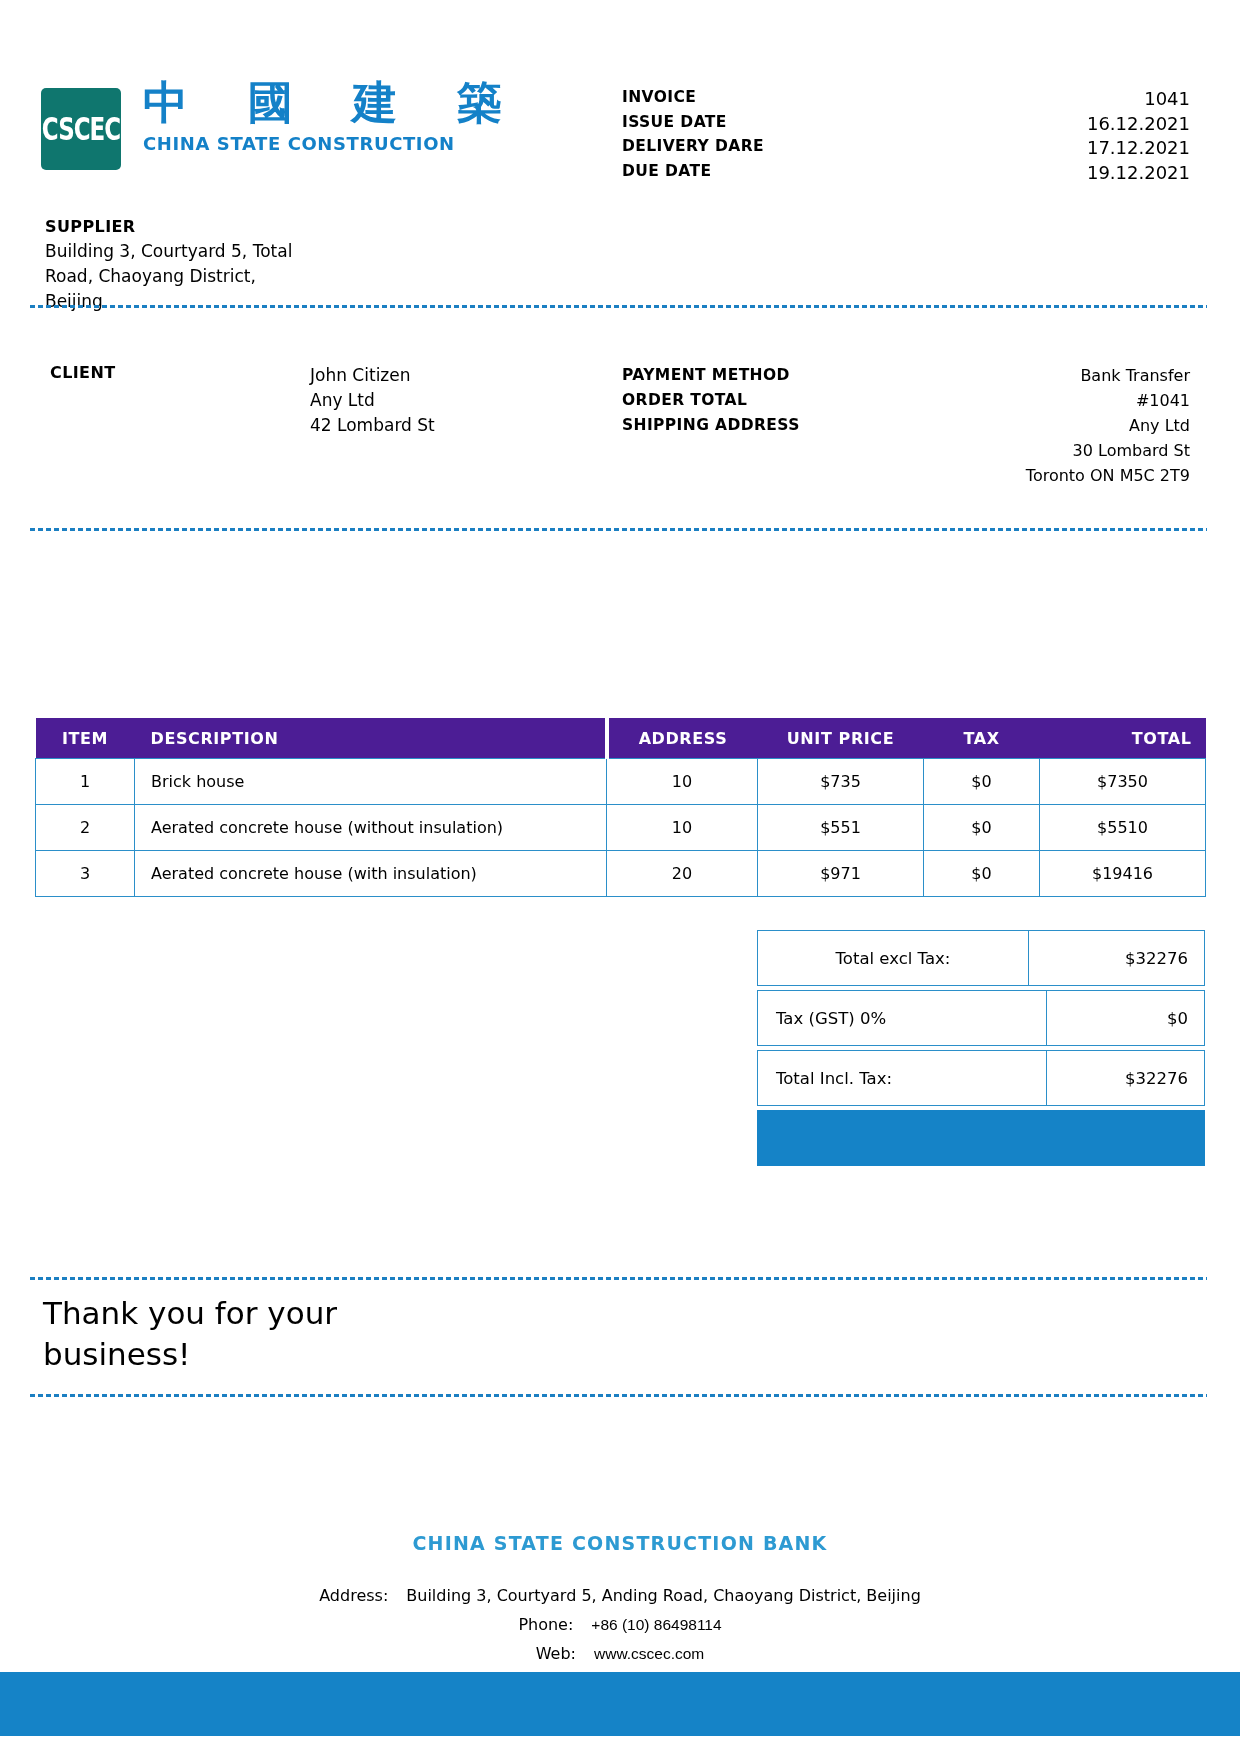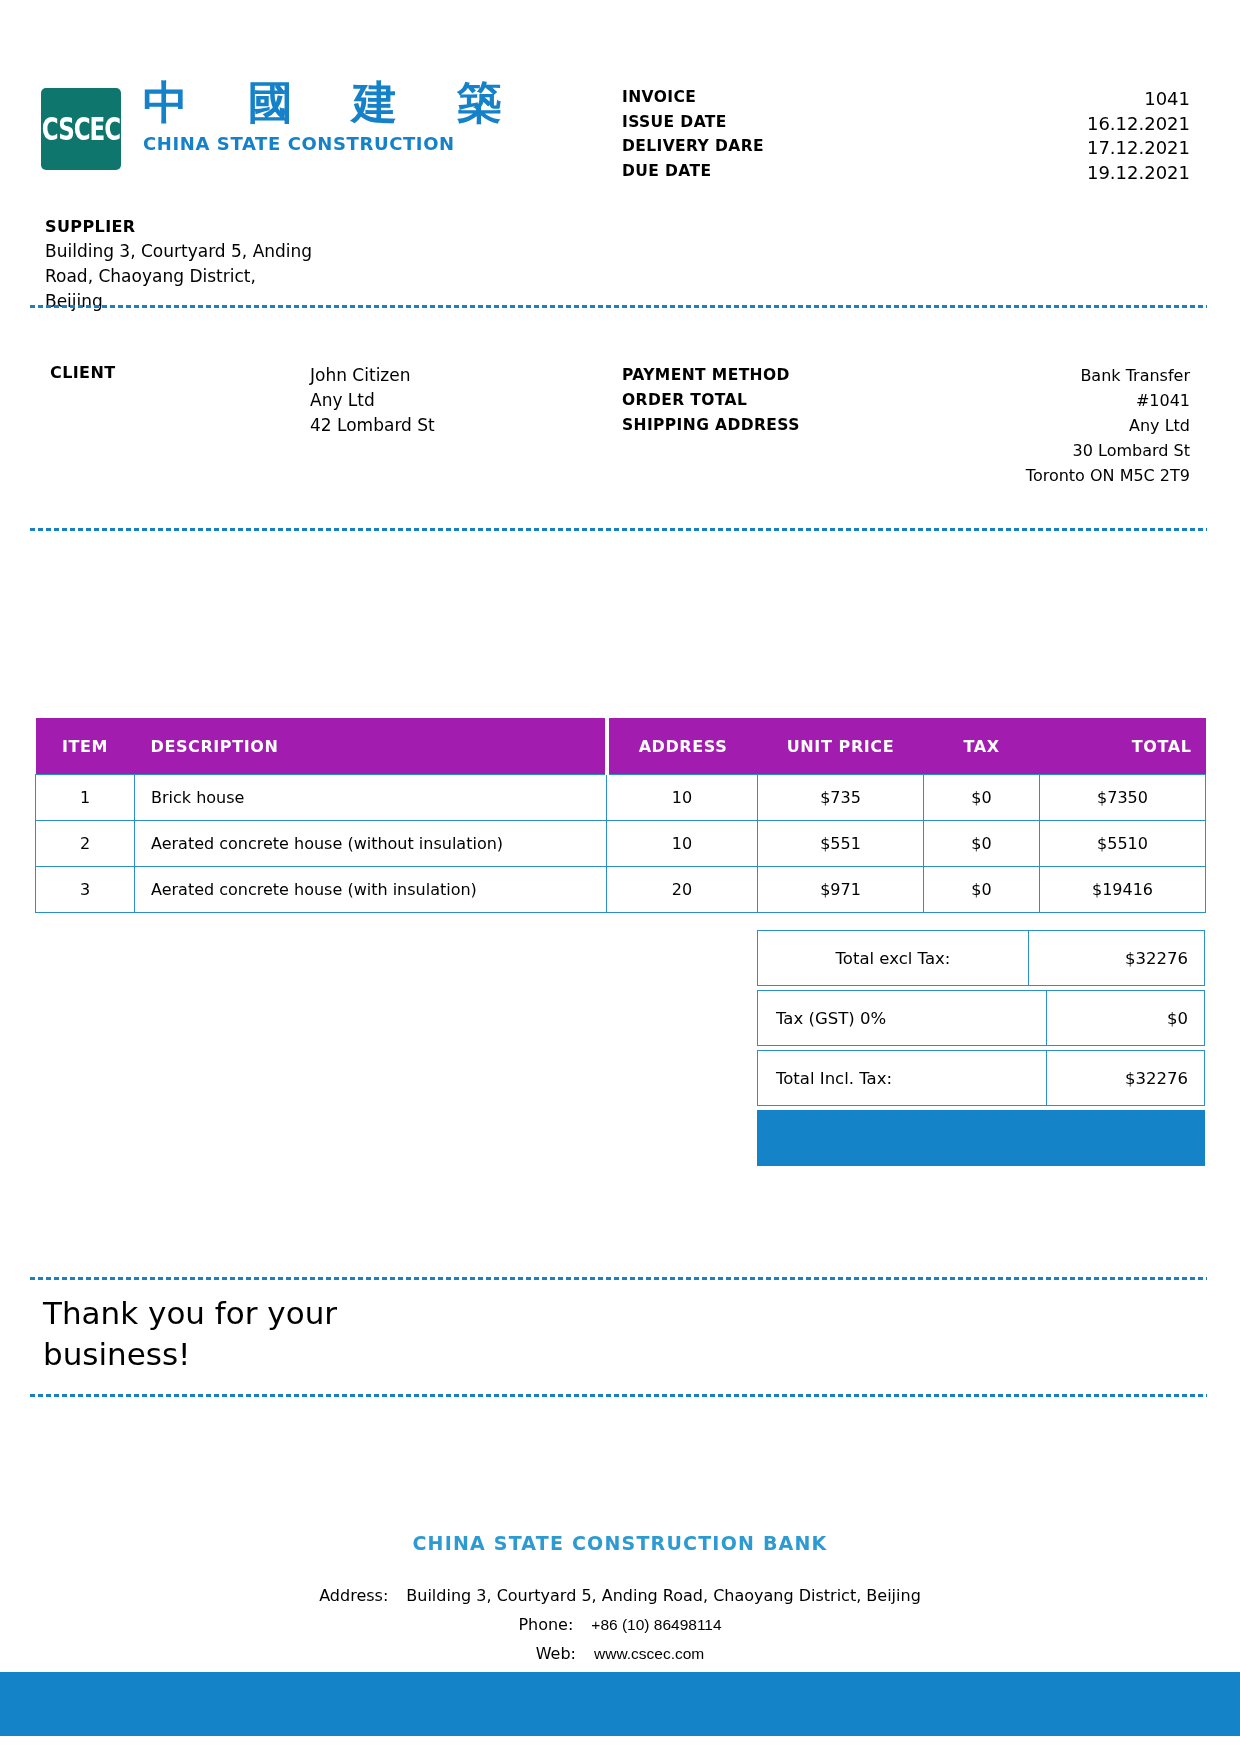--- a/index.html
+++ b/index.html
@@ -32,21 +32,21 @@
   
   .client-label{position:absolute;left:50px;top:363px;}
   .client-lines{position:absolute;left:310px;top:363px;font-size:17px;line-height:25px;}
   .order-labels{position:absolute;left:622px;top:363px;font-size:15.5px;line-height:25px;}
   .order-labels div{font-weight:bold;letter-spacing:0.4px;height:25px;}
   .order-values{position:absolute;right:50px;top:363px;text-align:right;font-size:16px;line-height:25px;}
 
   
   table.items{position:absolute;left:35px;top:718px;width:1170px;border-collapse:collapse;
               font-size:16px;table-layout:fixed;}
-  table.items thead th{background:#a21caf;color:#fff;font-weight:bold;height:56px;
+  table.items thead th{background:#4c1d95;color:#fff;font-weight:bold;height:40px;
                        font-size:16px;letter-spacing:0.6px;text-align:center;padding:0;}
   table.items thead th.desc{text-align:left;padding-left:16px;border-right:4px solid #fff;}
   table.items thead th.total{text-align:right;padding-right:14px;}
   table.items tbody td{border:1px solid #2b8fc9;height:45px;text-align:center;padding:0;}
   table.items tbody td.desc{text-align:left;padding-left:16px;}
 
   
   .totals{position:absolute;left:757px;top:930px;width:448px;font-size:16.5px;}
   .t-row{display:flex;height:54px;border:1px solid #2b8fc9;margin-bottom:4px;align-items:stretch;background:#fff;}
   .t-label{flex:0 0 270px;display:flex;align-items:center;padding-left:18px;}
@@ -94,21 +94,21 @@
       <span class="meta-value">17.12.2021</span>
     </div>
     <div class="meta-row">
       <span class="meta-label">DUE DATE</span>
       <span class="meta-value">19.12.2021</span>
     </div>
   </div>
 
   <div class="supplier">
     <div class="block-label">SUPPLIER</div>
-    <div>Building 3, Courtyard 5, Anding</div>
+    <div>Building 3, Courtyard 5, Total</div>
     <div>Road, Chaoyang District,</div>
     <div>Beijing</div>
   </div>
 
   <div class="divider" id="divider1"></div>
 
   <div class="client-label block-label">CLIENT</div>
   <div class="client-lines">
     <div>John Citizen</div>
     <div>Any Ltd</div>

